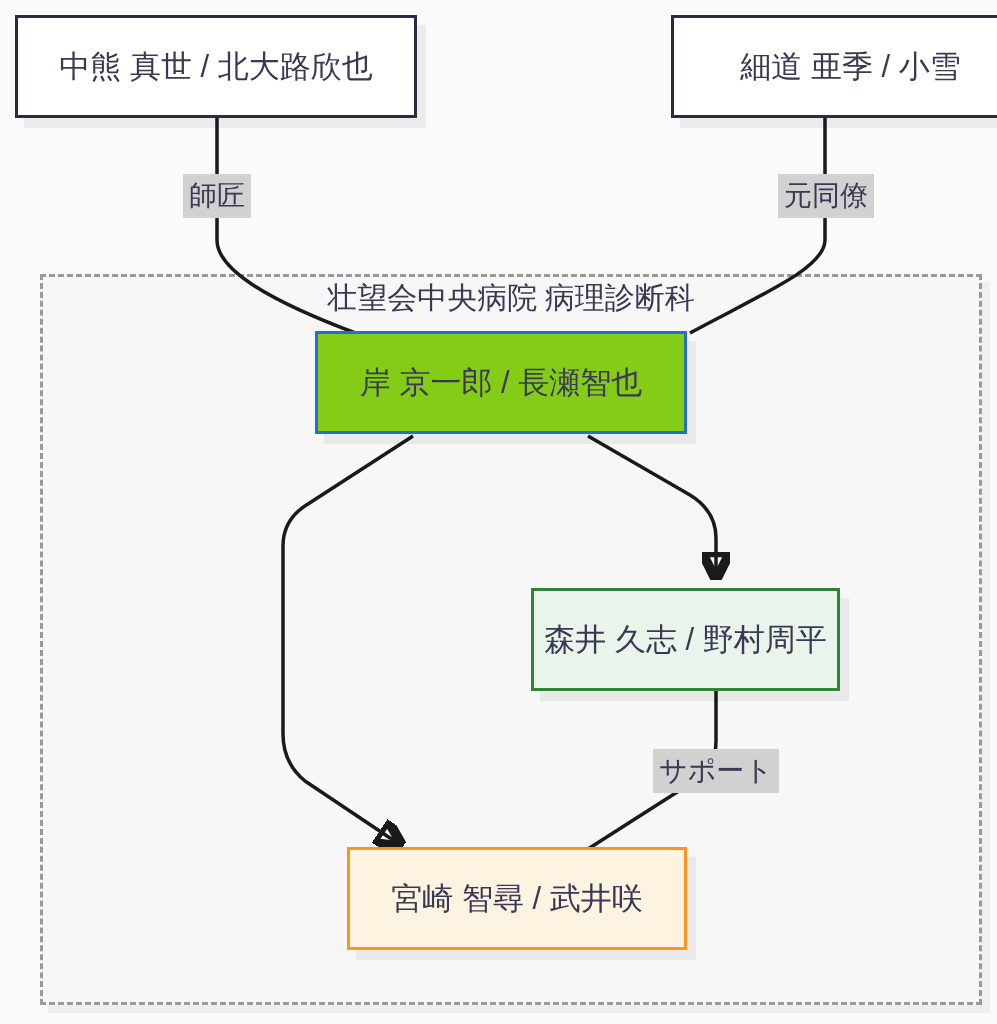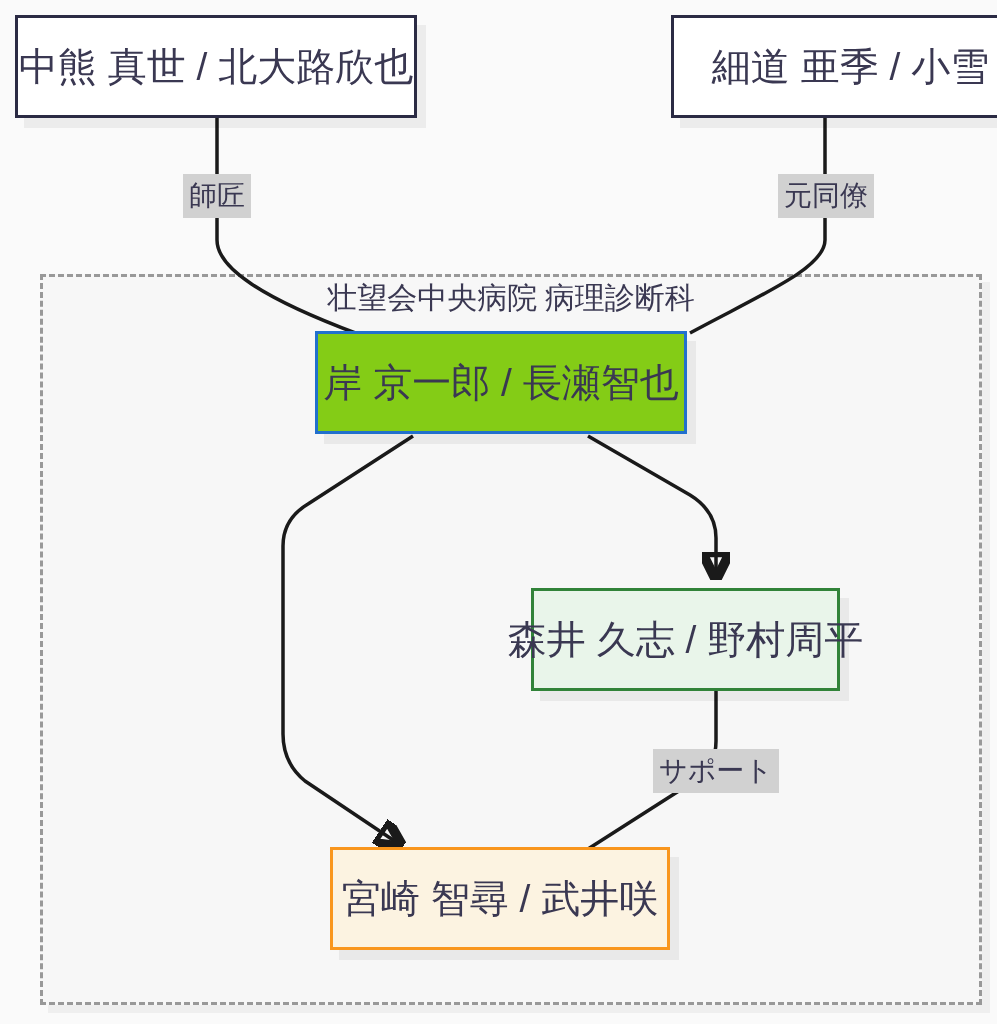--- a/index.html
+++ b/index.html
@@ -21,21 +21,21 @@
   .subgraph-title{
     position:absolute; top:3px; left:0; right:0; text-align:center;
     font-size:30px; line-height:36px; white-space:nowrap;font-family:Liberation Serif, serif;
   }
   .edges{position:absolute; left:0; top:0; width:997px; height:1024px; pointer-events:none;}
   .edges path{stroke:var(--edge); stroke-width:3.5px; fill:none; stroke-linejoin:round;}
   .node{
     position:absolute; box-sizing:border-box;
     display:flex; align-items:center; justify-content:center;
     border:3px solid #2b2b44; background:#ffffff;
-    font-size:39px; white-space:nowrap; z-index:3;
+    font-size:31px; white-space:nowrap; z-index:3;
     box-shadow:9px 10px 0 rgba(0,0,0,0.055);
   }
   .edge-label{
     position:absolute; transform:translate(-50%,-50%);
     background:var(--label-bg); color:var(--text);
     font-size:28px; line-height:36px; padding:4px 6px;
     white-space:nowrap; z-index:2; text-align:right;
   }
   .n-nakakuma{left:15px; top:15px; width:402px; height:103px;}
   .n-hosomichi{left:671px; top:15px; width:359px; height:103px;}
@@ -71,15 +71,15 @@
   </svg>
 
   <div class="edge-label l-shisho">師匠</div>
   <div class="edge-label l-motodoryo">元同僚</div>
   <div class="edge-label l-support">サポート</div>
 
   <div class="node n-nakakuma" style="background: rgb(255, 255, 255); border-color: rgb(43, 43, 68);">中熊 真世 / 北大路欣也</div>
   <div class="node n-hosomichi" style="background: rgb(255, 255, 255); border-color: rgb(43, 43, 68);">細道 亜季 / 小雪</div>
   <div class="node n-kishi" style="background: #84cc16; border-color: rgb(33, 112, 205);">岸 京一郎 / 長瀬智也</div>
   <div class="node n-morii" style="background: rgb(233, 245, 234); border-color: rgb(49, 131, 57);">森井 久志 / 野村周平</div>
-  <div class="node n-miyazaki" style="background: rgb(252, 243, 225); border-color: rgb(249, 150, 29);">宮崎 智尋 / 武井咲</div>
+  <div class="node n-miyazaki" style="background: rgb(252, 243, 225); border-color: rgb(249, 150, 29); margin-left: 17px;">宮崎 智尋 / 武井咲</div>
 
 </div>
 
 </body></html>

